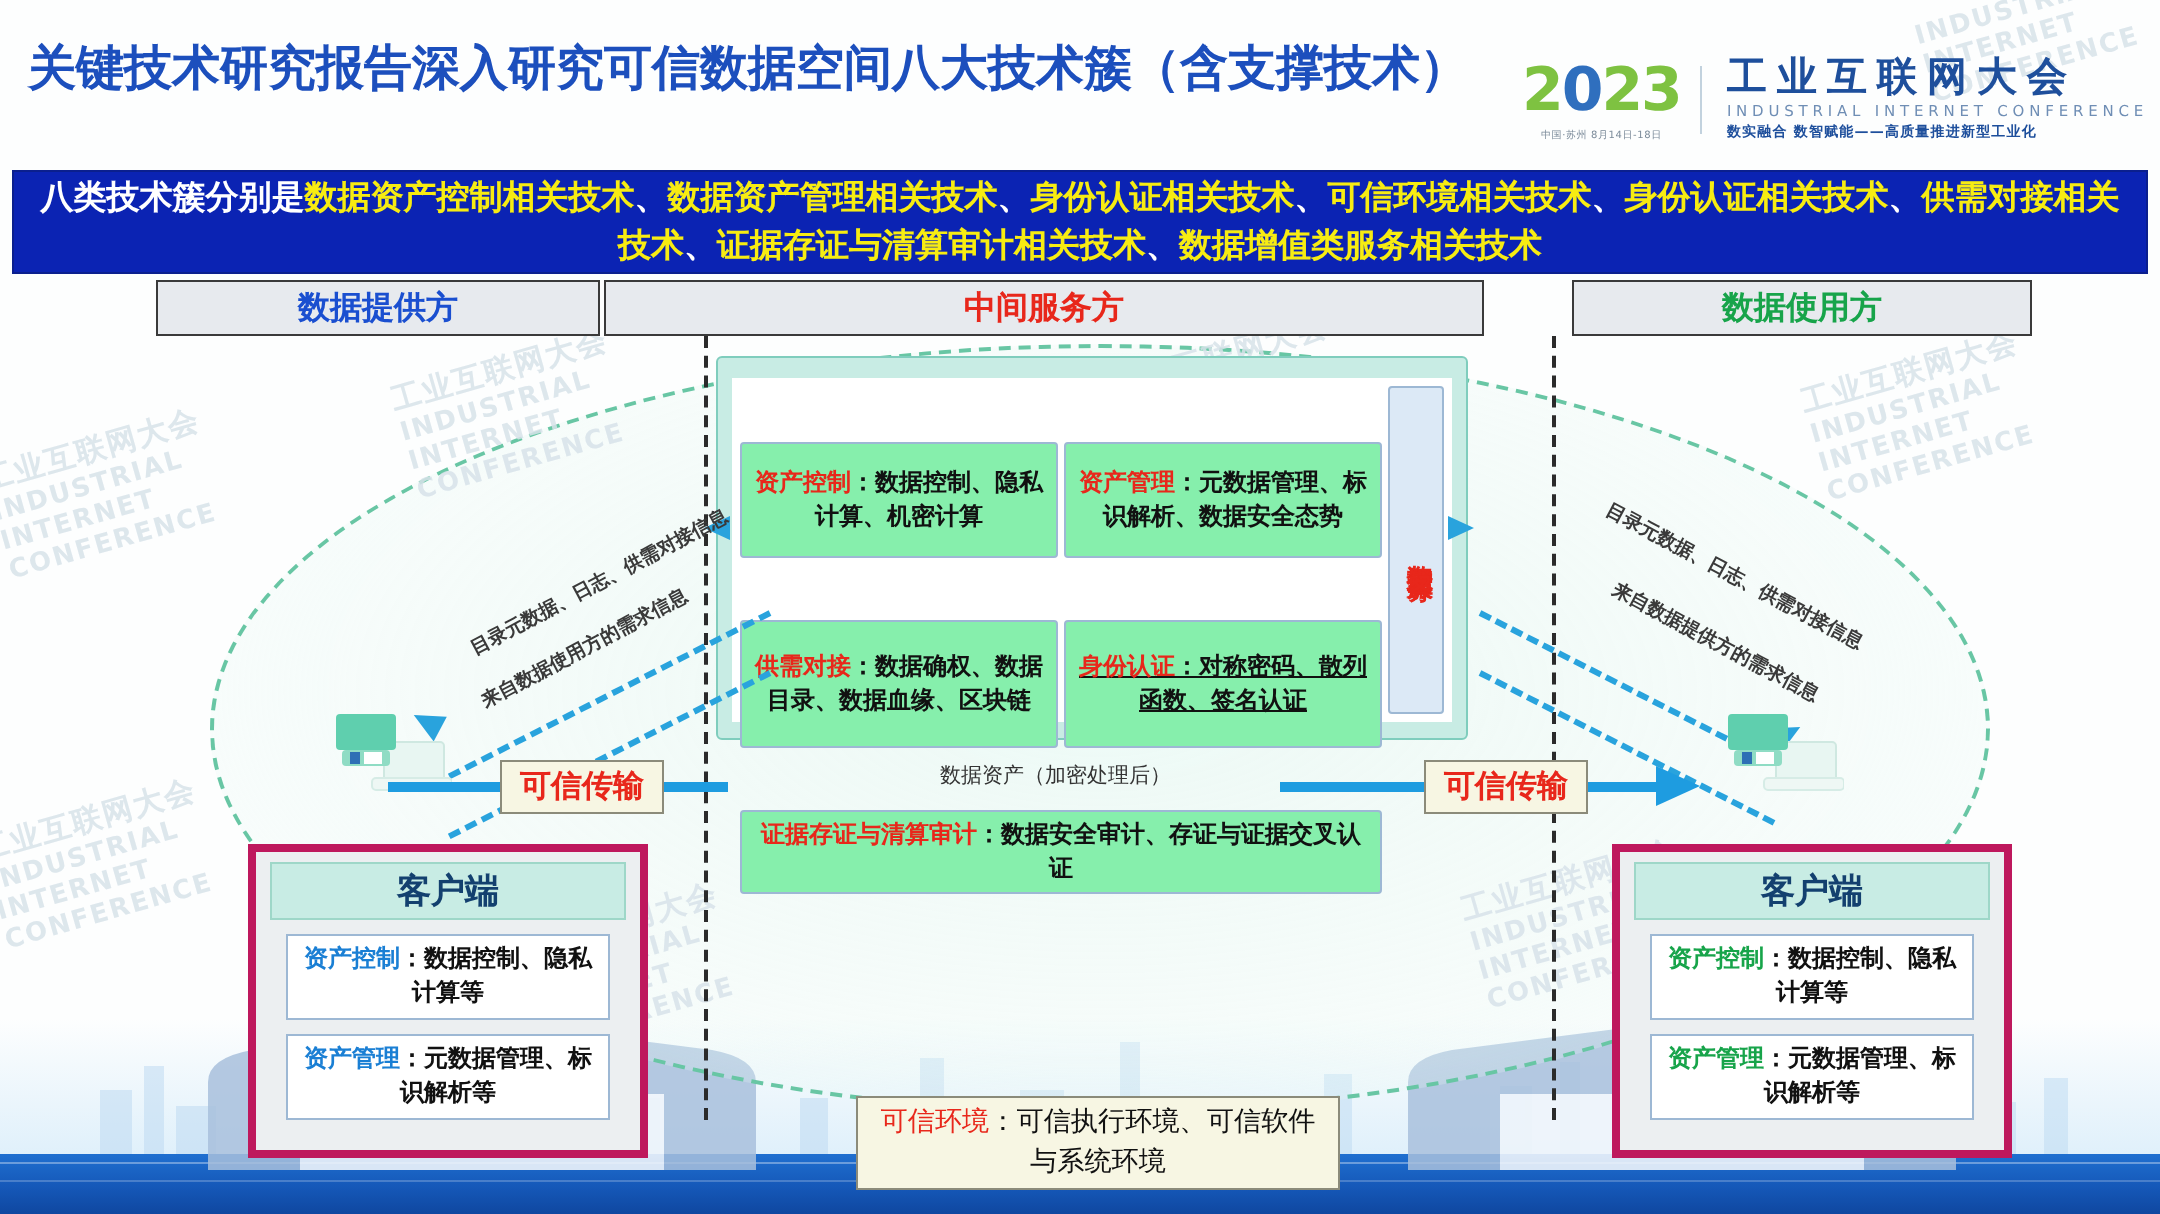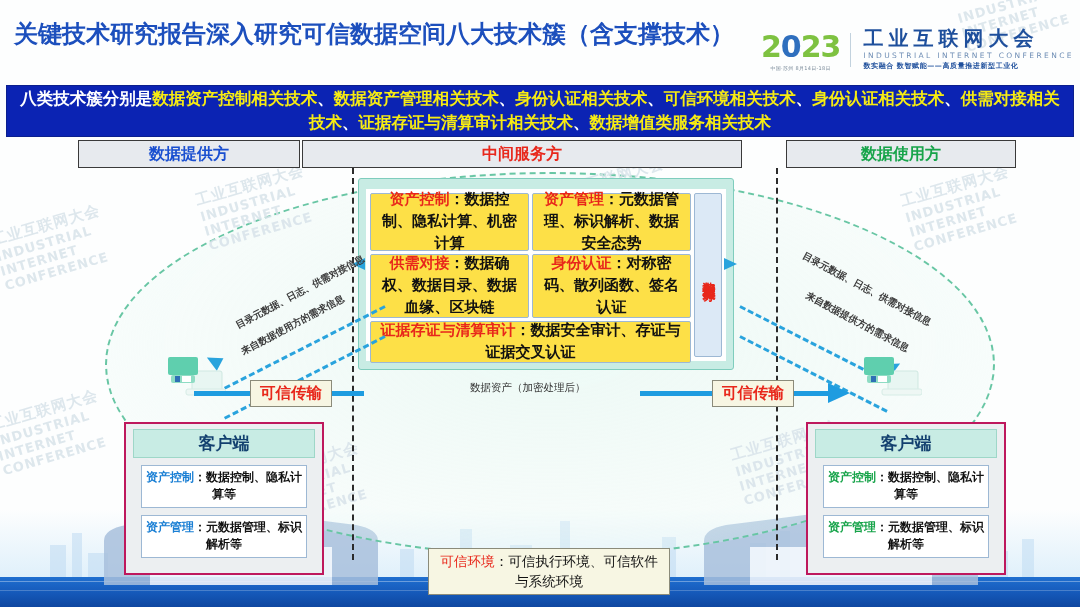--- a/index.html
+++ b/index.html
@@ -98,30 +98,30 @@
   }
   .center-inner {
     position:absolute; left:366px; top:189px; width:360px; height:172px;
     background:#ffffff; border:1px solid #ffffff;
     display:flex; gap:3px; padding:3px;
   }
   .tech-grid { flex:1; display:flex; flex-direction:column; gap:3px; }
   .tech-top { display:flex; gap:3px; }
   .tech-mid { display:flex; gap:3px; }
   .tbox {
-    background:#fde047; border:1px solid #9db8d4; border-radius:2px;
+    background:#86efac; border:1px solid #9db8d4; border-radius:2px;
     padding:4px 4px; text-align:center;
-    font-size:15px; font-weight:700; line-height:1.45; color:#111;
-    display:flex; align-items:center; justify-content:center;
+    font-size:12px; font-weight:700; line-height:1.45; color:#111;
+    display:flex; align-items:center; justify-content:center;margin-top:28px;
   }
   .tbox .k { color:#e8271b; }
   .tbox.c1 { width:159px; height:58px; }
   .tbox.c2 { width:159px; height:58px; }
   .tbox.c3 { width:159px; height:64px; }
-  .tbox.c4 { width:159px; height:64px; }
+  .tbox.c4 { width:159px; height:64px;text-decoration:underline; }
   .tbox.wide { width:321px; height:42px; }
   .vbox {
     width:30px; background:#dce9f6; border:1px solid #9db8d4; border-radius:2px;
     display:flex; align-items:center; justify-content:center;
   }
   .vbox span {
     writing-mode:vertical-rl; text-orientation:upright;
     font-size:13px; font-weight:700; color:#e8271b; line-height:1.15;
     letter-spacing:1px;
   }
@@ -177,21 +177,21 @@
   .dt-r2 { left:800px; top:315px; transform:rotate(28deg); }
 
   
   .device { position:absolute; width:60px; height:46px; }
   .dev-l { left:166px; top:355px; }
   .dev-r { left:862px; top:355px; }
 
   
   .client {
     position:absolute; width:200px;
-    background:#eceff1; border:2px solid #be185d;
+    background:#eceff1; border:4px solid #be185d;
     padding:5px 7px 8px 7px;
   }
   .client.left  { left:124px; top:422px; }
   .client.right { left:806px; top:422px; }
   .client-head {
     background:#c8ece4; border:1px solid #9ed7c8;
     text-align:center; font-size:17px; font-weight:700; color:#13406f;
     padding:2px 0; margin-bottom:7px;
   }
   .client-item {

